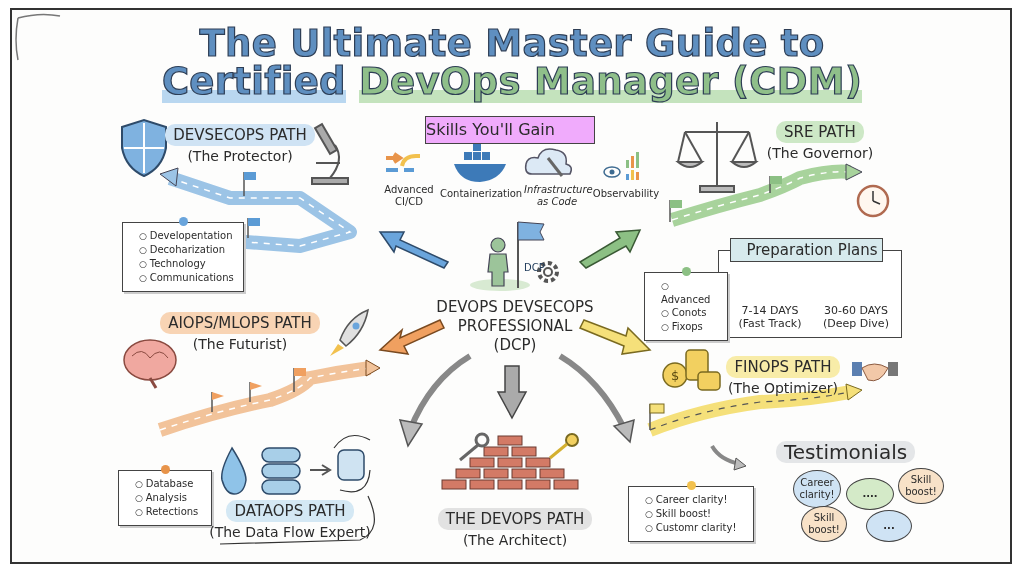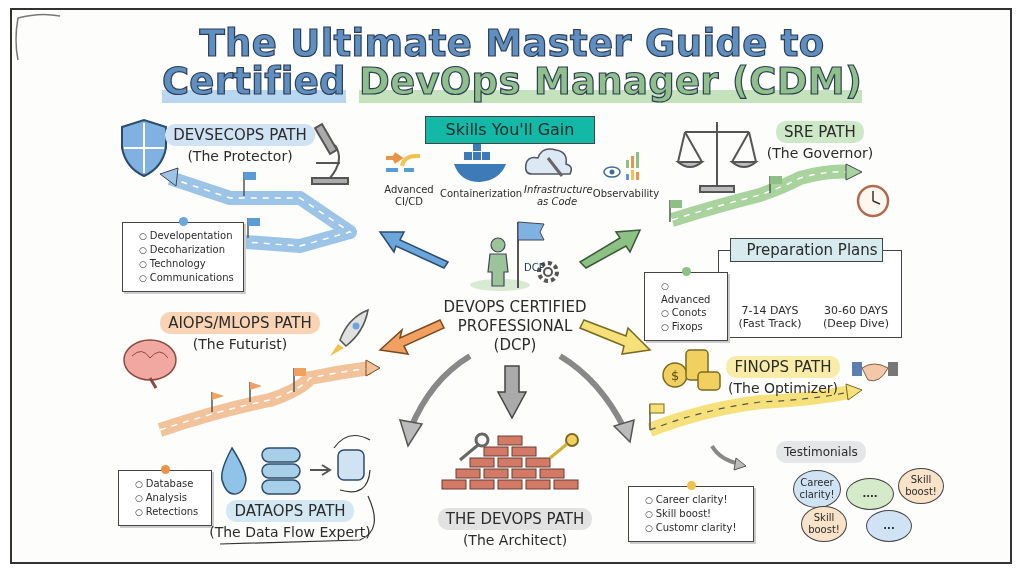--- a/index.html
+++ b/index.html
@@ -12,21 +12,21 @@
   .hl-blue{background:linear-gradient(transparent 70%, #b9d7f0 70%);}
   .hl-green{color:#8fbf8a;background:linear-gradient(transparent 70%, #c4e3bd 70%);}
   .pill{display:inline-block;padding:1px 8px;border-radius:10px;font-size:15px;font-weight:normal;color:#2b2b2b;}
   .path-label{position:absolute;text-align:center;font-size:15px;line-height:20px;}
   .sub{font-size:14px;}
   .note{position:absolute;background:#fff;border:1.5px solid #444;box-shadow:2px 2px 0 #ccc;font-size:10px;line-height:13px;padding:6px 8px 6px 16px;}
   .note ul{list-style:none;margin:0;padding:0;}
   .note li::before{content:"○ ";font-size:9px;}
   .pin{position:absolute;width:9px;height:9px;border-radius:50%;top:-6px;left:50%;margin-left:-4px;}
   .skill-label{position:absolute;text-align:center;font-size:10px;line-height:12px;}
-  .banner{position:absolute;left:425px;top:116px;width:168px;height:26px;background:#14b8a6;border:1.5px solid #444;text-align:center;font-size:16px;line-height:26px;}
+  .banner{position:absolute;left:425px;top:116px;width:168px;height:26px;background:#f0abfc;border:1.5px solid #444;font-size:16px;line-height:26px;}
   .banner::before,.banner::after{content:"";position:absolute;top:5px;width:14px;height:18px;background:#c9d9df;border:1.5px solid #444;z-index:-1;}
   .banner::before{left:-12px;}
   .banner::after{right:-12px;}
   .prep-box{position:absolute;left:718px;top:250px;width:182px;height:86px;border:1.5px solid #444;background:#fff;}
   .prep-title{position:absolute;left:730px;top:238px;width:140px;height:22px;background:#d7eaed;border:1.5px solid #444;text-align:center;font-size:15px;line-height:22px;padding-left:11px;}
   .plan{position:absolute;text-align:center;font-size:11px;line-height:13px;}
   .bubble{position:absolute;border:1.5px solid #444;border-radius:50%;text-align:center;font-size:10px;line-height:12px;display:flex;align-items:center;justify-content:center;margin-left:36px;}
   svg{position:absolute;left:0;top:0;overflow:visible;}
 </style>
 </head>
@@ -268,21 +268,21 @@
 </div>
 <div class="skill-label" style="left:440px;top:188px;width:82px;">Containerization</div>
 <div class="skill-label" style="left:524px;top:184px;width:66px;font-style:italic;">
   <div>Infrastructure</div>
   <div>as Code</div>
 </div>
 <div class="skill-label" style="left:592px;top:188px;width:68px;">Observability</div>
 
 <div class="abs" style="left:524px;top:226px;font-size:10px;color:#1e3a5a;margin-top:36px;">DCP</div>
 <div class="abs" style="left:420px;top:298px;width:190px;text-align:center;font-size:15px;line-height:19px;">
-  <div>DEVOPS CERTIFIED</div>
+  <div>DEVOPS DEVSECOPS</div>
   <div>PROFESSIONAL</div>
   <div>(DCP)</div>
 </div>
 
 <div class="path-label" style="left:165px;top:124px;width:150px;">
   <span class="pill" style="background:#cfe3f4;">DEVSECOPS PATH</span>
   <div class="sub">(The Protector)</div>
 </div>
 <div class="note" style="left:122px;top:222px;width:96px;">
   <span class="pin" style="background:#6aa5dc;"></span>
@@ -339,21 +339,21 @@
 <div class="path-label" style="left:205px;top:500px;width:170px;">
   <span class="pill" style="background:#d4e8f4;">DATAOPS PATH</span>
   <div class="sub">(The Data Flow Expert)</div>
 </div>
 
 <div class="path-label" style="left:420px;top:508px;width:190px;">
   <span class="pill" style="background:#e2e2e2;">THE DEVOPS PATH</span>
   <div class="sub">(The Architect)</div>
 </div>
 
-<div class="abs" style="left:776px;top:441px;padding:0 8px;border-radius:10px;background:#e4e6e8;font-size:12px;line-height:22px;">Testimonials</div>
+<div class="abs" style="left:776px;top:441px;padding:0 8px;border-radius:10px;background:#e4e6e8;font-size:20px;line-height:22px;">Testimonials</div>
 <div class="note" style="left:628px;top:486px;width:100px;">
   <span class="pin" style="background:#f2c14e;"></span>
   <ul>
     <li>Career clarity!</li>
     <li>Skill boost!</li>
     <li>Customr clarity!</li>
   </ul>
 </div>
 <div class="bubble" style="left:757px;top:470px;width:46px;height:36px;background:#cfe3f4;">
   <div>

